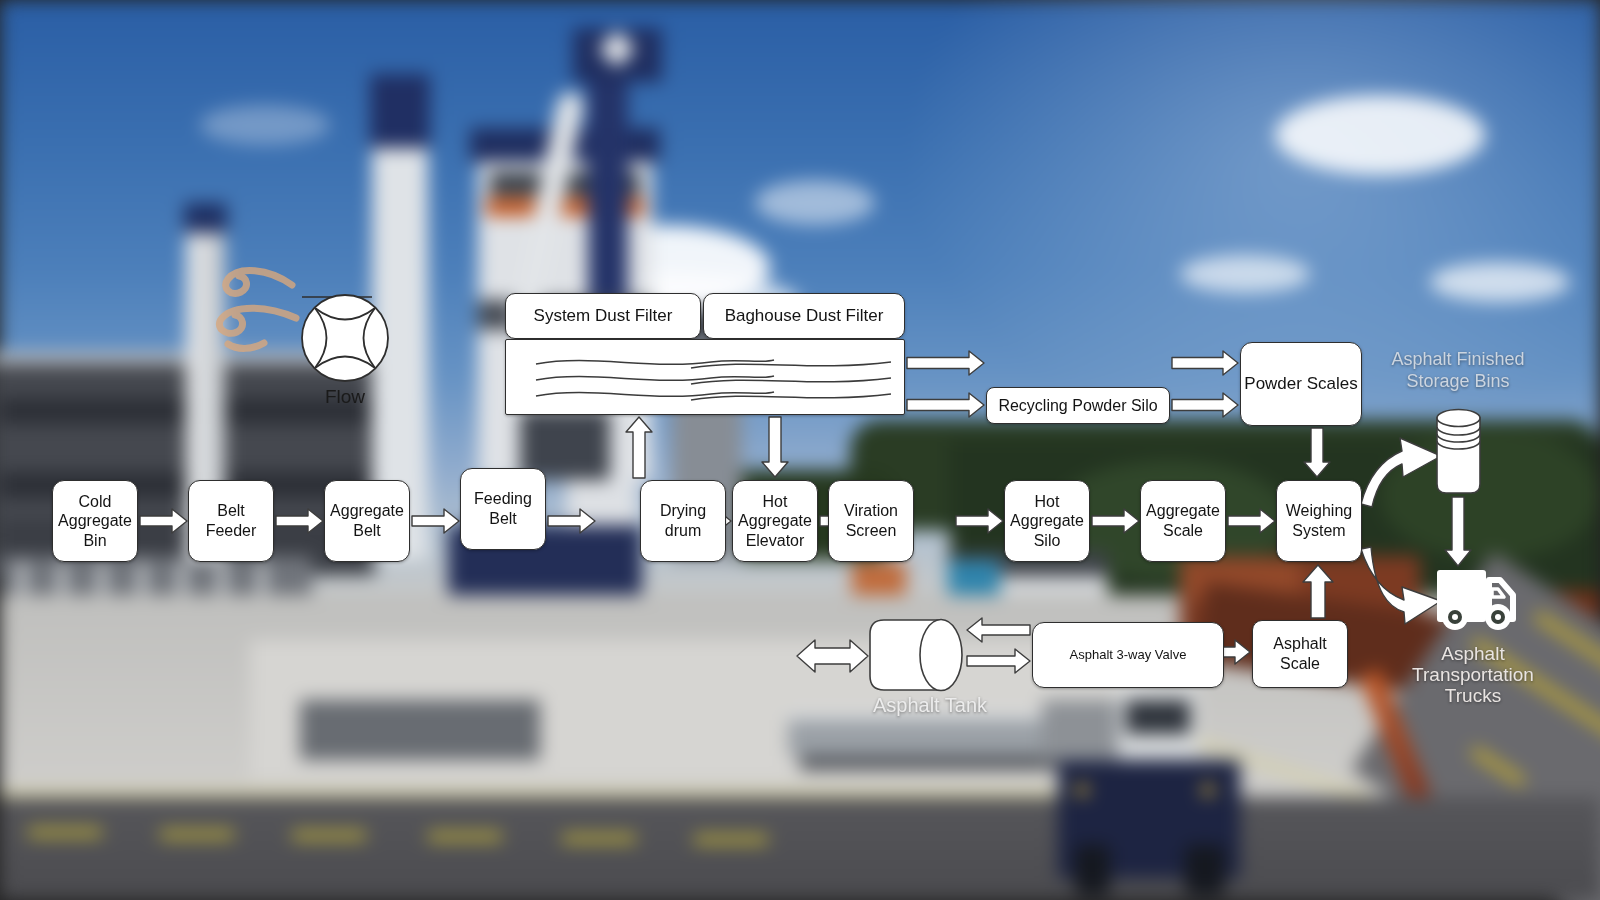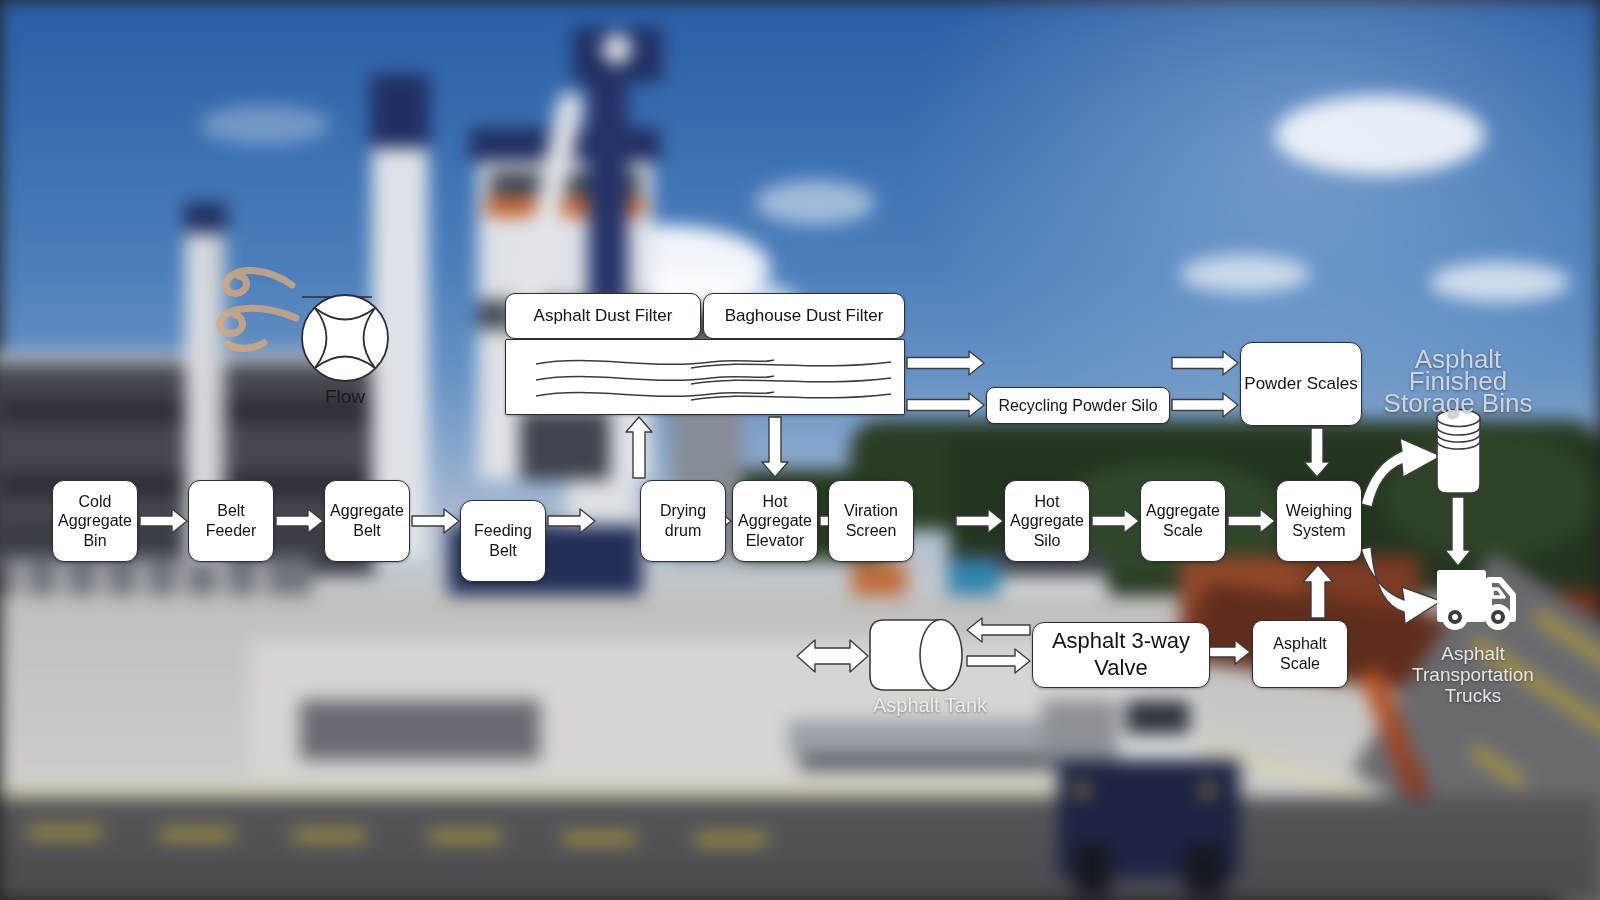--- a/index.html
+++ b/index.html
@@ -217,60 +217,60 @@
     </g>
   </svg>
 
   <div class="box node r12" style="left:52px;top:480px;">Cold
 Aggregate
 Bin</div>
   <div class="box node r12" style="left:188px;top:480px;">Belt
 Feeder</div>
   <div class="box node r12" style="left:324px;top:480px;">Aggregate
 Belt</div>
-  <div class="box node r12" style="left:460px;top:500px;">Feeding
+  <div class="box node r12" style="left:460px;top:468px;">Feeding
 Belt</div>
   <div class="box node r12" style="left:596px;top:480px;margin-left:44px;">Drying
 drum</div>
   <div class="box node r12" style="left:732px;top:480px;">Hot
 Aggregate
 Elevator</div>
   <div class="box node r12" style="left:828px;top:480px;">Viration
 Screen</div>
   <div class="box node r12" style="left:1004px;top:480px;">Hot
 Aggregate
 Silo</div>
   <div class="box node r12" style="left:1140px;top:480px;">Aggregate
 Scale</div>
   <div class="box node r12" style="left:1276px;top:480px;">Weighing
 System</div>
 
-  <div class="box r10" style="left:505px;top:293px;width:196px;height:46px;font-size:17px;">Asphalt Dust Filter</div>
+  <div class="box r10" style="left:505px;top:293px;width:196px;height:46px;font-size:17px;">System Dust Filter</div>
   <div class="box r10" style="left:703px;top:293px;width:202px;height:46px;font-size:17px;">Baghouse Dust Filter</div>
   <div class="box r2" style="left:505px;top:339px;width:400px;height:76px;">
     <svg class="wavy-svg" width="400" height="76" viewBox="0 0 400 76">
       <g fill="none" stroke="#3b3b3b" stroke-width="1.5">
         <path d="M30 24 C85 14 145 30 205 22 C235 18 253 24 268 20"></path>
         <path d="M30 40 C85 30 145 46 205 38 C235 34 253 40 268 36"></path>
         <path d="M30 56 C85 46 145 62 205 54 C235 50 253 56 268 52"></path>
         <path d="M185 28 C245 18 305 32 385 22"></path>
         <path d="M185 44 C245 34 305 48 385 38"></path>
         <path d="M185 60 C245 50 305 64 385 54"></path>
       </g>
     </svg>
   </div>
 
   <div class="box r12" style="left:1240px;top:342px;width:122px;height:84px;font-size:17px;">Powder Scales</div>
   <div class="box r8" style="left:986px;top:387px;width:184px;height:37px;font-size:16px;">Recycling Powder Silo</div>
 
-  <div class="box r12" style="left:1032px;top:622px;width:178px;height:66px;font-size:22px;">Asphalt 3-way Valve</div>
+  <div class="box r12" style="left:1032px;top:622px;width:192px;height:66px;font-size:13px;">Asphalt 3-way Valve</div>
   <div class="box r10" style="left:1252px;top:620px;width:96px;height:68px;font-size:16px;">Asphalt
 Scale</div>
 
   <div id="fans-label">Flow</div>
   <div class="lightlabel" style="left:855px;top:694px;width:150px;font-size:20px;color:#ececec;">Asphalt Tank</div>
-  <div class="lightlabel" style="left:1368px;top:348px;width:180px;font-size:26px;line-height:22px;color:#ccd5e0;">Asphalt Finished
+  <div class="lightlabel" style="left:1368px;top:348px;width:180px;font-size:18px;line-height:22px;color:#ccd5e0;">Asphalt Finished
 Storage Bins</div>
   <div class="lightlabel" style="left:1383px;top:643px;width:180px;font-size:19px;line-height:21px;color:#e9e4e2;">Asphalt
 Transportation
 Trucks</div>
 
 </div>
 
 </body></html>

